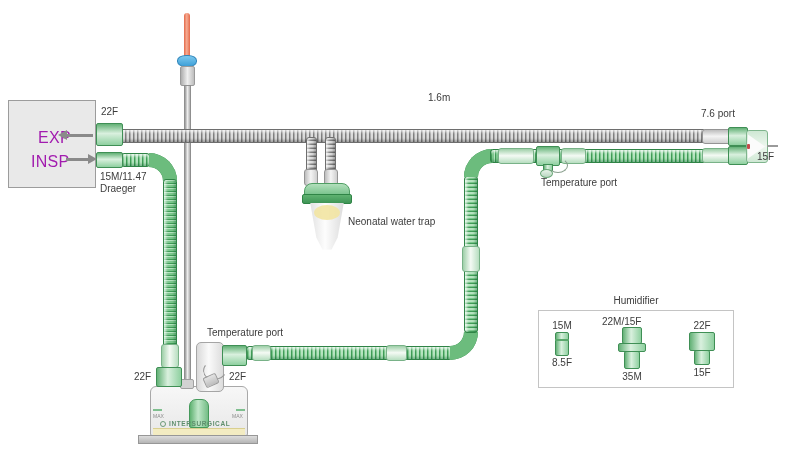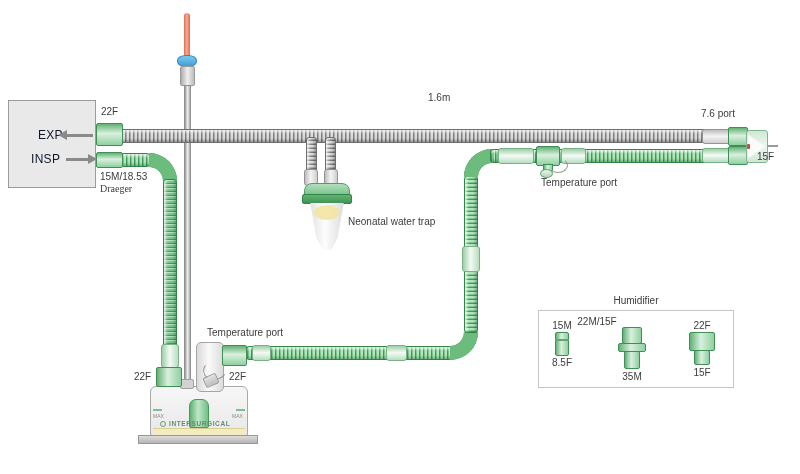--- a/index.html
+++ b/index.html
@@ -1,19 +1,19 @@
 <!DOCTYPE html>
 <html><head>
 <meta charset="utf-8">
 <style>
   html,body{margin:0;padding:0;background:#fff;}
   #stage{position:relative;width:800px;height:474px;background:#ffffff;overflow:hidden;
          font-family:"Liberation Sans",sans-serif;}
   .lbl{position:absolute;font:10px/1.25 "Liberation Sans",sans-serif;color:#3c3c3c;white-space:nowrap;}
-  .lbl.big{font-size:12px;color:#0f172a;letter-spacing:.3px;}
+  .lbl.big{font-size:16px;color:#a21caf;letter-spacing:.3px;}
   .abs{position:absolute;}
 
   
   .tube-g-h{position:absolute;height:14px;border-radius:3px;border:1px solid #2f8446;
     background:repeating-linear-gradient(90deg,#3f9b57 0 1px,#7cc78d 1px 2.5px,#b6e4c0 2.5px 4px);
     box-shadow:inset 0 4px 3px -2px rgba(255,255,255,.75), inset 0 -4px 3px -2px rgba(10,90,40,.35);
     box-sizing:border-box;z-index:2;}
   .tube-g-v{position:absolute;width:14px;border-radius:3px;border:1px solid #2f8446;
     background:repeating-linear-gradient(0deg,#3f9b57 0 1px,#7cc78d 1px 2.5px,#b6e4c0 2.5px 4px);
     box-shadow:inset 4px 0 3px -2px rgba(255,255,255,.75), inset -4px 0 3px -2px rgba(10,90,40,.35);
@@ -61,22 +61,22 @@
   <div class="lbl big" style="left:38px;top:128px;z-index:5;">EXP</div>
   <div class="arrow-shaft" style="left:66px;top:134px;width:27px;z-index:5;"></div>
   <div class="tri" style="left:58px;top:130px;border-top:5px solid transparent;border-bottom:5px solid transparent;border-right:9px solid #8a8a8a;z-index:5;"></div>
   <div class="lbl big" style="left:31px;top:152px;z-index:5;">INSP</div>
   <div class="arrow-shaft" style="left:66px;top:158px;width:23px;z-index:5;"></div>
   <div class="tri" style="left:88px;top:154px;border-top:5px solid transparent;border-bottom:5px solid transparent;border-left:9px solid #8a8a8a;z-index:5;"></div>
 
   <div class="lbl" style="left:101px;top:106px;z-index:5;">22F</div>
   <div class="conn-g" style="left:96px;top:123px;width:27px;height:23px;"></div>
   <div class="conn-g" style="left:96px;top:152px;width:27px;height:16px;"></div>
-  <div class="lbl" style="left:100px;top:171px;z-index:5;">15M/18.53</div>
-  <div class="lbl" style="left:100px;top:183px;z-index:5;font-family:Liberation Serif, serif;">Draeger</div>
+  <div class="lbl" style="left:100px;top:171px;z-index:5;">15M/11.47</div>
+  <div class="lbl" style="left:100px;top:183px;z-index:5;">Draeger</div>
 
   <div class="tube-k-h" style="left:120px;top:129px;width:586px;"></div>
   <div class="lbl" style="left:392px;top:92px;z-index:5;margin-left:36px;">1.6m</div>
 
   <div class="tube-k-v" style="left:306px;top:137px;height:37px;"></div>
   <div class="tube-k-v" style="left:325px;top:137px;height:37px;"></div>
   <div class="sleeve-k" style="left:304px;top:169px;width:14px;height:17px;background:linear-gradient(90deg,#bdbdbd,#f4f4f4 48%,#cfcfcf);"></div>
   <div class="sleeve-k" style="left:324px;top:169px;width:14px;height:17px;background:linear-gradient(90deg,#bdbdbd,#f4f4f4 48%,#cfcfcf);"></div>
 
   <div class="abs" style="left:304px;top:183px;width:46px;height:12px;border-radius:8px 8px 0 0;
@@ -157,21 +157,21 @@
   <div class="lbl" style="left:757px;top:151px;z-index:5;">15F</div>
 
   <div class="lbl" style="left:586px;top:295px;width:100px;text-align:center;z-index:5;">Humidifier</div>
   <div class="abs" style="left:538px;top:310px;width:196px;height:78px;background:#fff;border:1px solid #c4c4c4;box-sizing:border-box;z-index:2;"></div>
 
   <div class="lbl" style="left:546px;top:320px;width:32px;text-align:center;z-index:5;">15M</div>
   <div class="conn-gv" style="left:555px;top:332px;width:14px;height:24px;border-radius:2px;"></div>
   <div class="abs" style="left:555px;top:339px;width:14px;height:1.5px;background:#5aa86c;z-index:5;"></div>
   <div class="lbl" style="left:546px;top:357px;width:32px;text-align:center;z-index:5;">8.5F</div>
 
-  <div class="lbl" style="left:570px;top:316px;width:54px;text-align:center;z-index:5;">22M/15F</div>
+  <div class="lbl" style="left:602px;top:316px;width:54px;text-align:left;z-index:5;">22M/15F</div>
   <div class="conn-gv" style="left:622px;top:327px;width:20px;height:17px;"></div>
   <div class="conn-gv" style="left:618px;top:343px;width:28px;height:9px;"></div>
   <div class="conn-gv" style="left:624px;top:351px;width:16px;height:18px;"></div>
   <div class="lbl" style="left:605px;top:371px;width:54px;text-align:center;z-index:5;">35M</div>
 
   <div class="lbl" style="left:686px;top:320px;width:32px;text-align:center;z-index:5;">22F</div>
   <div class="conn-gv" style="left:689px;top:332px;width:26px;height:19px;"></div>
   <div class="conn-gv" style="left:694px;top:350px;width:16px;height:15px;"></div>
   <div class="lbl" style="left:686px;top:367px;width:32px;text-align:center;z-index:5;">15F</div>
 

